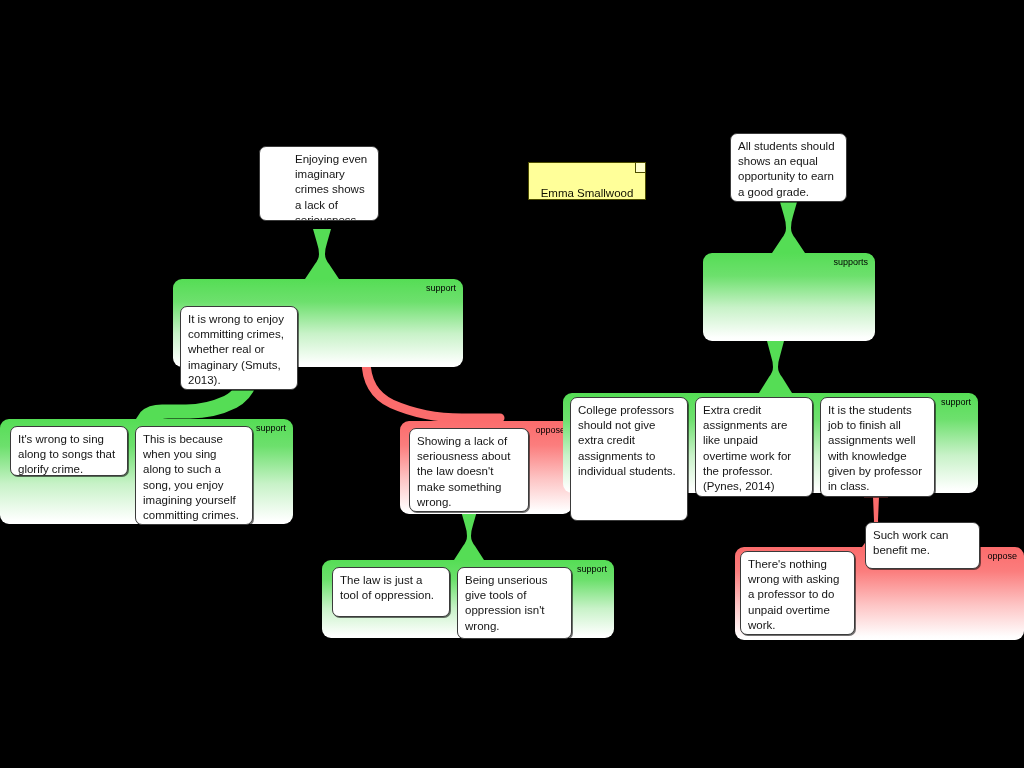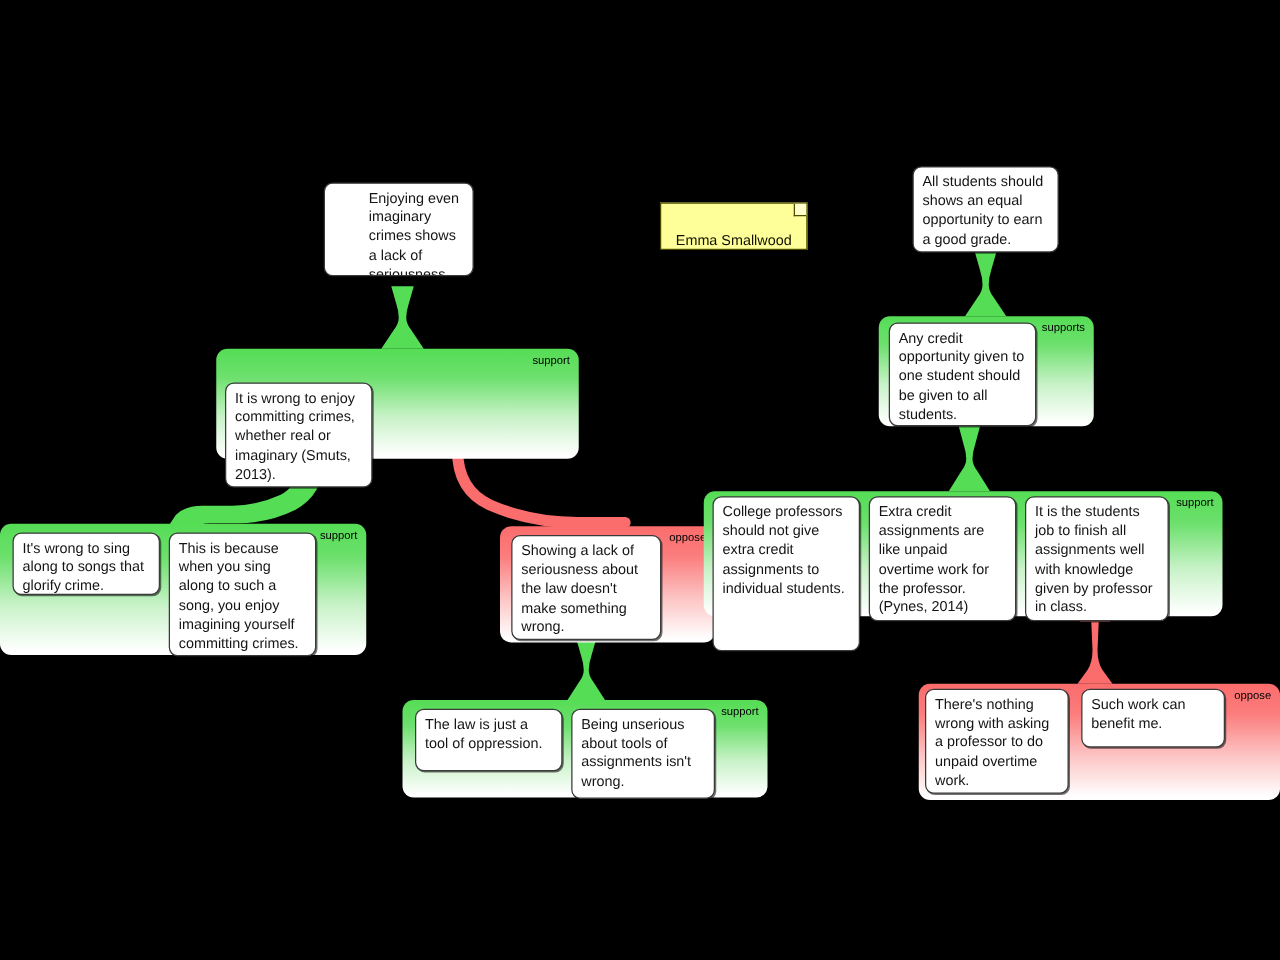--- a/index.html
+++ b/index.html
@@ -139,35 +139,34 @@
 
   <div class="panel oppose" style="left:400px; top:421px; width:172px; height:93px;">
     <span class="panel-label">oppose</span>
   </div>
   <div class="card" style="left:409px; top:428px; width:120px; height:84px;">Showing a lack of seriousness about the law doesn't make something wrong.</div>
 
   <div class="panel support" style="left:322px; top:560px; width:292px; height:78px;">
     <span class="panel-label">support</span>
   </div>
   <div class="card" style="left:332px; top:567px; width:118px; height:50px;">The law is just a tool of oppression.</div>
-  <div class="card" style="left:457px; top:567px; width:115px; height:72px;">Being unserious about tools of assignments isn't wrong.</div>
+  <div class="card" style="left:457px; top:567px; width:115px; height:72px;">Being unserious give tools of oppression isn't wrong.</div>
 
   <div class="card root" style="left:730px; top:133px; width:117px; height:69px;">All students should shows an equal opportunity to earn a good grade.</div>
 
   <div class="panel support" style="left:703px; top:253px; width:172px; height:88px;">
     <span class="panel-label">supports</span>
   </div>
-  <div class="card" style="left:711px; top:258px; width:118px; height:83px;">Any credit opportunity given to one student should be given to all students.</div>
 
   <div class="panel support" style="left:563px; top:393px; width:415px; height:100px;">
     <span class="panel-label">support</span>
   </div>
   <div class="card" style="left:570px; top:397px; width:118px; height:124px;">College professors should not give extra credit assignments to individual students.</div>
   <div class="card" style="left:695px; top:397px; width:118px; height:100px;">Extra credit assignments are like unpaid overtime work for the professor. (Pynes, 2014)</div>
   <div class="card" style="left:820px; top:397px; width:115px; height:100px;">It is the students job to finish all assignments well with knowledge given by professor in class.</div>
 
   <div class="panel oppose" style="left:735px; top:547px; width:289px; height:93px;">
     <span class="panel-label">oppose</span>
   </div>
   <div class="card" style="left:740px; top:551px; width:115px; height:84px;">There's nothing wrong with asking a professor to do unpaid overtime work.</div>
-  <div class="card" style="left:865px; top:551px; width:115px; height:47px;">Such work can benefit me.</div>
+  <div class="card" style="left:865px; top:522px; width:115px; height:47px;">Such work can benefit me.</div>
 
 </div>
 
 </body></html>

